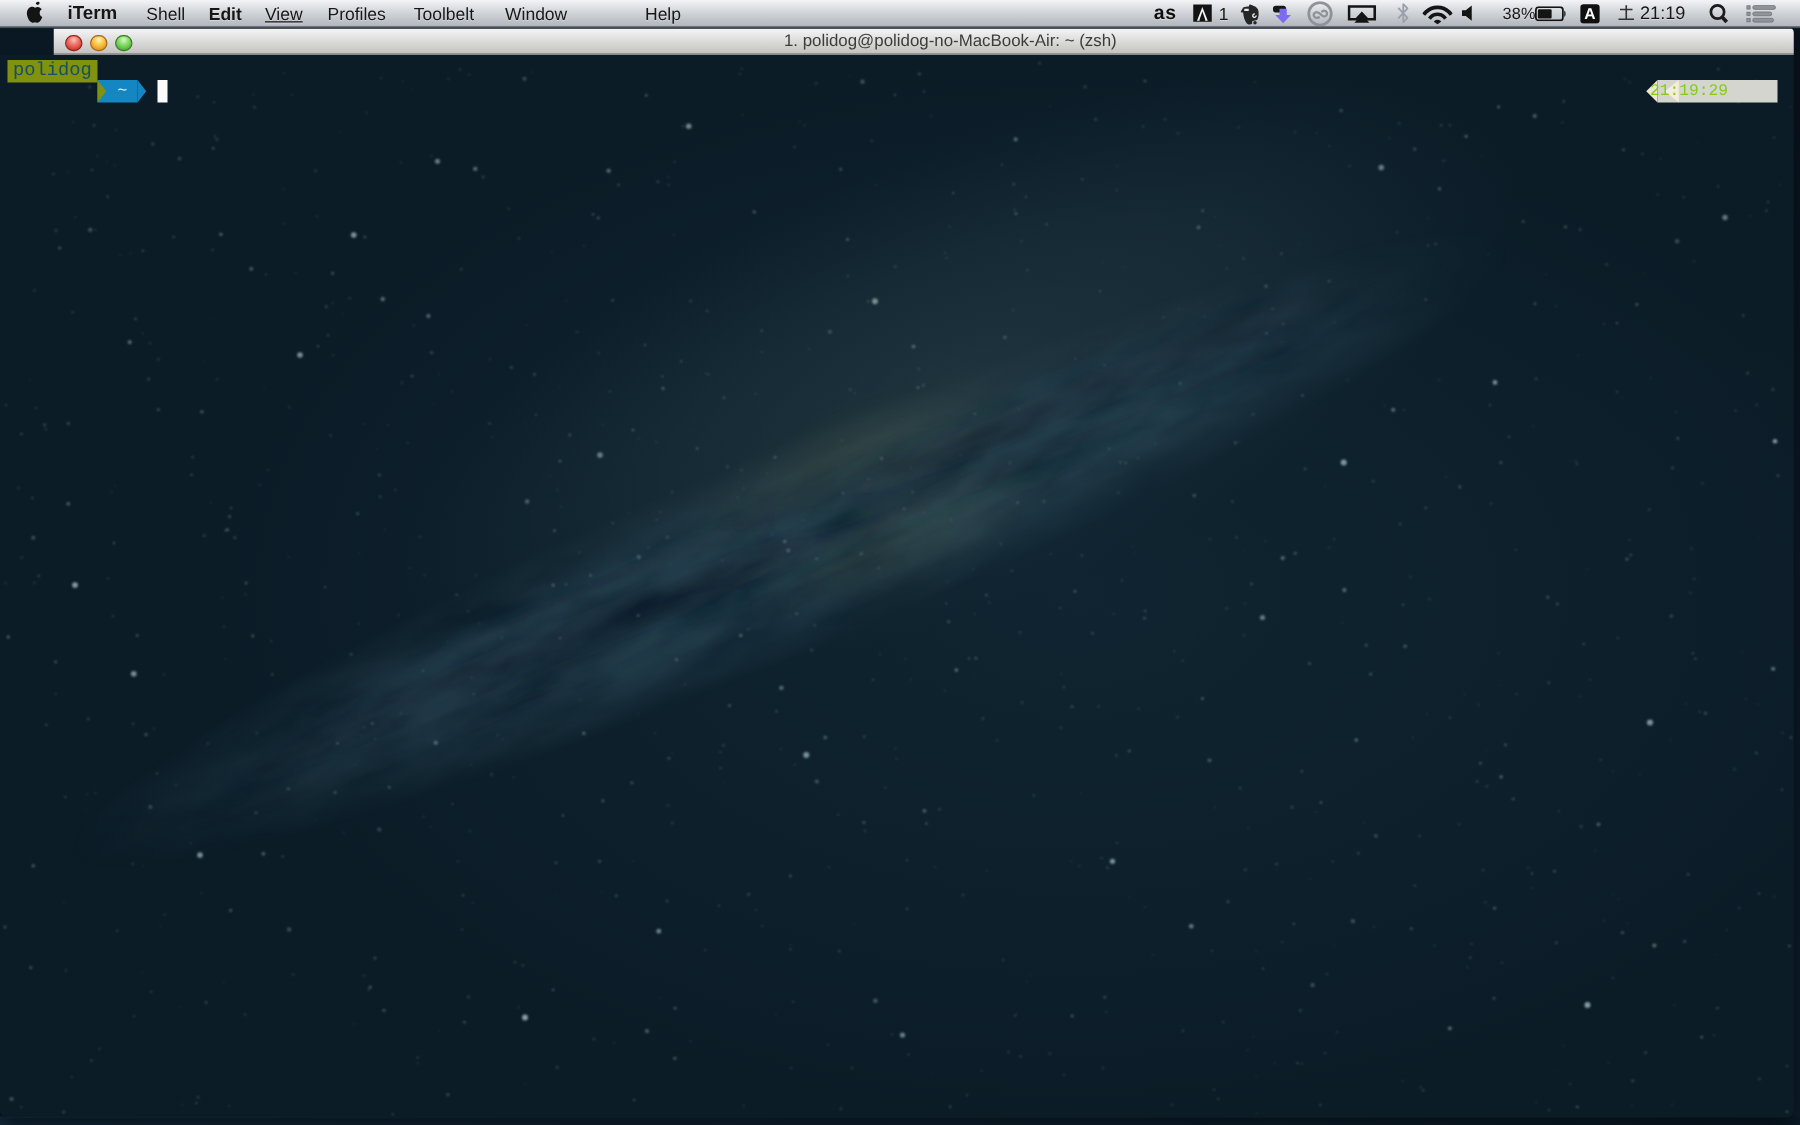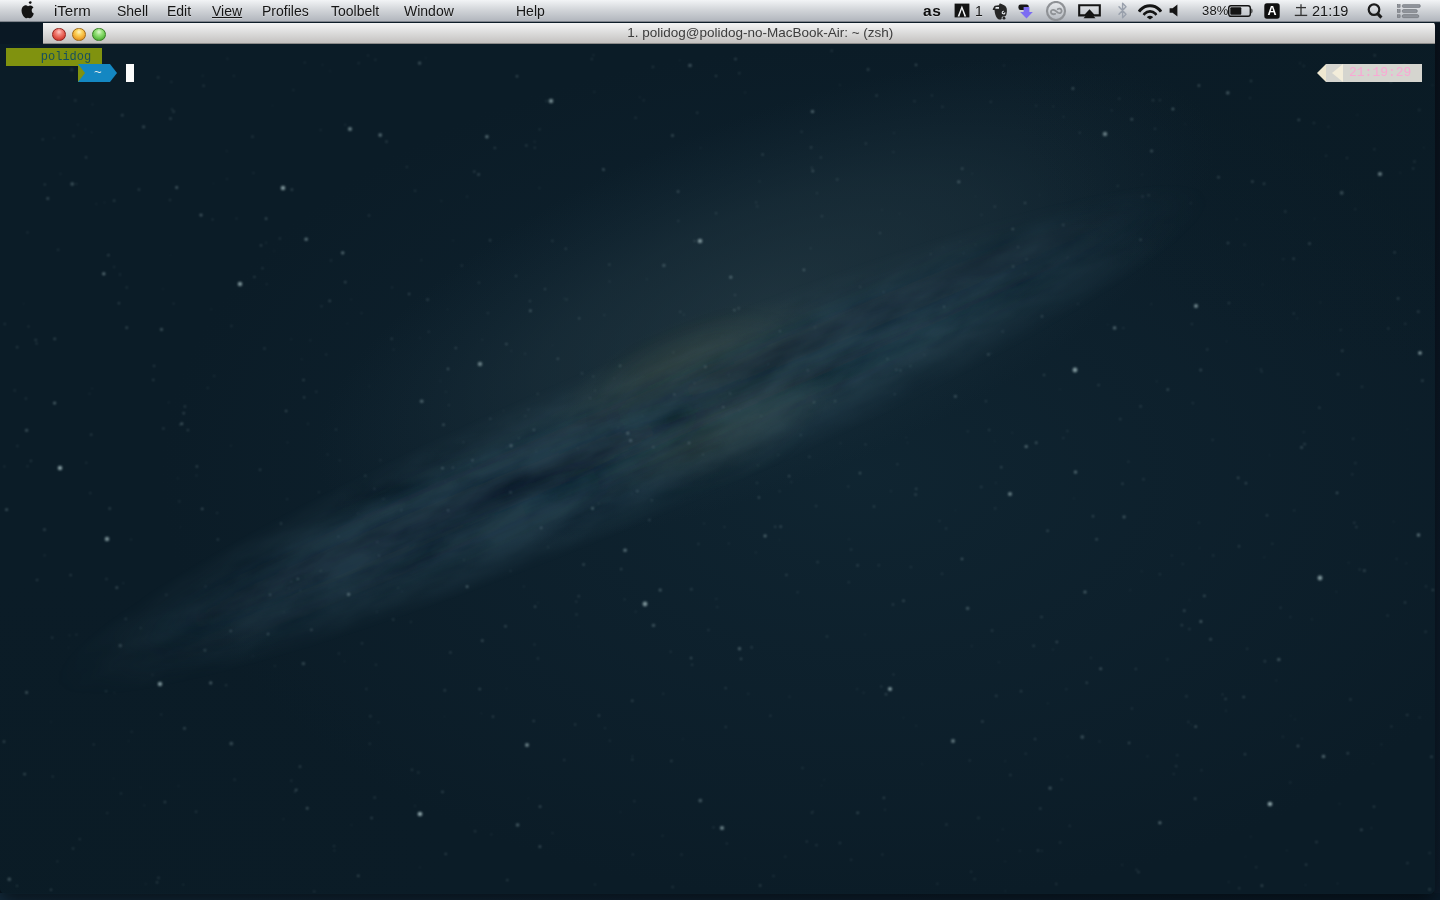--- a/index.html
+++ b/index.html
@@ -18,31 +18,31 @@
  border-bottom:1px solid #8b8a89;margin-left:43px;}
 #titletext{position:absolute;left:0;top:0;width:100%;height:20px;text-align:center;line-height:21.5px;font-size:13.5px;color:#3c3c3c;}
 .tl{position:absolute;top:5.3px;width:11.5px;height:11.5px;border-radius:50%;}
 #tl-red{left:9px;background:radial-gradient(circle at 50% 27%, #ffc9c4 0%, #f2837a 30%, #e25549 60%, #c5322a 85%, #aa241e 100%);border:0.5px solid #93201b;}
 #tl-yellow{left:29px;background:radial-gradient(circle at 50% 27%, #fff3c2 0%, #fbd45e 30%, #f3ae35 60%, #d88a1f 85%, #bf7717 100%);border:0.5px solid #a06a14;}
 #tl-green{left:49px;background:radial-gradient(circle at 50% 27%, #dff8cd 0%, #9ae37f 30%, #6cc94f 60%, #47a433 85%, #388c27 100%);border:0.5px solid #357f22;}
 
 #term{position:absolute;left:0;top:21.3px;width:1434.5px;height:850.3px;background:#0b1d28;}
 
 .mono{font-family:"Liberation Mono",monospace;}
-#pseg1{position:absolute;left:6px;top:4px;width:72px;height:18.5px;background:#80920f;color:#17505e;font-size:12px;line-height:18.5px;text-align:center;padding-left:24px;}
+#pseg1{position:absolute;left:6px;top:4px;width:72px;height:18.5px;background:#80920f;color:#17505e;font-size:15px;line-height:18.5px;text-align:center;}
 #pseg2{position:absolute;left:78px;top:20.3px;width:32px;height:18.5px;background:#1487c2;color:#e9edec;font-size:13px;line-height:18.5px;}
 #parr1{position:absolute;left:78px;top:20.3px;width:0;height:0;border-left:7px solid #80920f;border-top:9.25px solid transparent;border-bottom:9.25px solid transparent;}
 #parr2{position:absolute;left:110px;top:20.3px;width:0;height:0;border-left:7px solid #1487c2;border-top:9.25px solid transparent;border-bottom:9.25px solid transparent;}
 #pseg2 span{position:absolute;left:16px;top:0;}
 #cursor{position:absolute;left:125.5px;top:20.3px;width:8.5px;height:18.5px;background:#fbfbfb;}
 
 #rarr1{position:absolute;left:1317px;top:20.3px;width:0;height:0;border-right:9px solid #eee7d0;border-top:9.25px solid transparent;border-bottom:9.25px solid transparent;}
 #rbox{position:absolute;left:1326px;top:20.3px;width:96px;height:18.5px;background:#d5d5cf;}
 #rarr2{position:absolute;left:1332px;top:20.3px;width:0;height:0;border-right:11px solid #f3edda;border-top:9.25px solid transparent;border-bottom:9.25px solid transparent;}
-#rtime{position:absolute;left:1349px;top:20.3px;width:72px;height:18.5px;color:#f9a8d4;font-size:13px;line-height:18.5px;}
+#rtime{position:absolute;left:1320px;top:20.3px;width:72px;height:18.5px;color:#84cc16;font-size:13px;line-height:18.5px;}
 
 #strip-r{position:absolute;right:0;top:22px;width:6px;height:872px;background:linear-gradient(#0a131e,#0c1826 40%,#0e1d2c);z-index:1;}
 #strip-b{position:absolute;left:0;top:893px;width:1440px;height:7px;background:linear-gradient(90deg,#142c3e,#112536 45%,#0a1b29);z-index:1;}
 </style>
 </head>
 <body>
 <div id="strip-r"></div>
 <div id="strip-b"></div>
 <div id="window">
   <div id="term">
@@ -1041,23 +1041,23 @@
         <path d="M 5.4 14.2 L 0.8 14.2 L 0.8 9.6 L 2.5 11.3 L 5.7 8.1 L 7.0 9.4 L 3.7 12.5 Z"></path>
       </g>
     </svg>
   </div>
 </div>
 <div id="menubar">
   <svg class="abs" style="left:19.8px;top:1.2px;" width="15.5" height="17.4" viewBox="0 0 14 15.8">
     <path fill="#141414" d="M7.8 1.4 C8.6 0.1 10.3 -0.1 10.6 1.3 C10.2 2.8 8.6 3.3 7.8 1.4 Z"></path>
     <path fill="#141414" d="M 7.2 4.7 C 6.3 3.9 5.1 3.8 4.1 4.2 C 1.9 5.0 0.9 7.6 1.5 10.3 C 2.0 12.6 3.3 14.8 4.9 15.5 C 5.8 15.9 6.6 15.6 7.2 15.3 C 7.8 15.6 8.6 15.9 9.5 15.5 C 10.5 15.1 11.3 14.1 11.9 12.9 C 12.2 12.3 12.4 11.8 12.5 11.4 C 11.2 10.8 10.5 9.7 10.6 8.4 C 10.7 7.2 11.4 6.3 12.2 5.9 C 11.5 4.8 10.4 4.1 9.3 4.1 C 8.5 4.1 7.8 4.4 7.2 4.7 Z"></path>
   </svg>
-  <div class="mitem" style="left:54px;font-weight:normal;font-size:15px;">iTerm</div>
+  <div class="mitem" style="left:54px;font-weight:bold;font-size:15px;">iTerm</div>
   <div class="mitem" style="left:117px;">Shell</div>
-  <div class="mitem" style="left:167px;">Edit</div>
+  <div class="mitem" style="left:167px;font-weight:bold;">Edit</div>
   <div class="mitem" style="left:212px;text-decoration:underline;">View</div>
   <div class="mitem" style="left:262px;">Profiles</div>
   <div class="mitem" style="left:331px;">Toolbelt</div>
   <div class="mitem" style="left:404px;text-align:center;">Window</div>
   <div class="mitem" style="left:475px;margin-left:41px;">Help</div>
 
   <div class="mitem" style="left:923px;font-weight:bold;font-size:15.5px;letter-spacing:0.6px;color:#0e0e0e;">as</div>
   <svg class="abs" style="left:954px;top:3.2px;" width="16" height="15" viewBox="0 0 16 15">
     <rect x="0.6" y="0.6" width="14.8" height="13.8" fill="#131313"></rect>
     <path fill="#f2f4f6" d="M3.6 13.6 L7.9 2.6 L12.2 13.6 L10 13.6 L7.9 7.5 L5.8 13.6 Z"></path>

